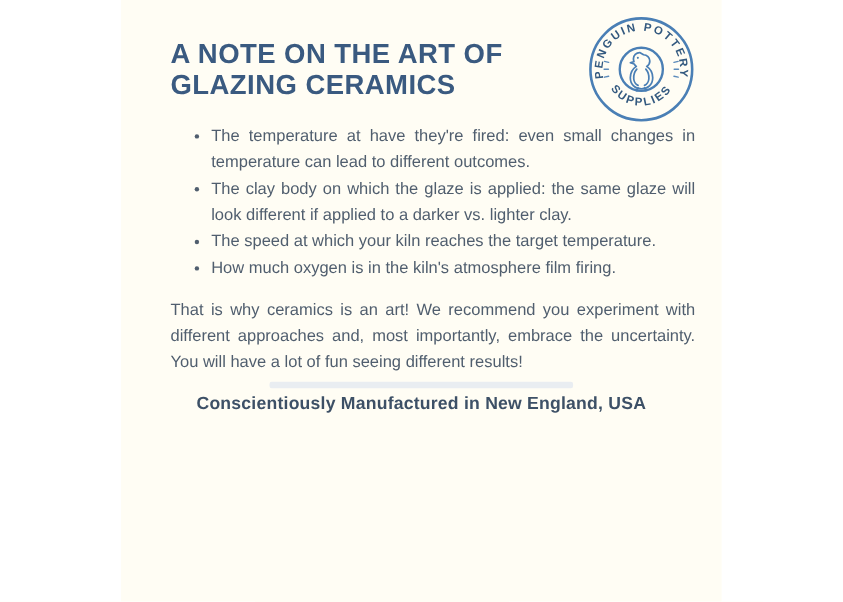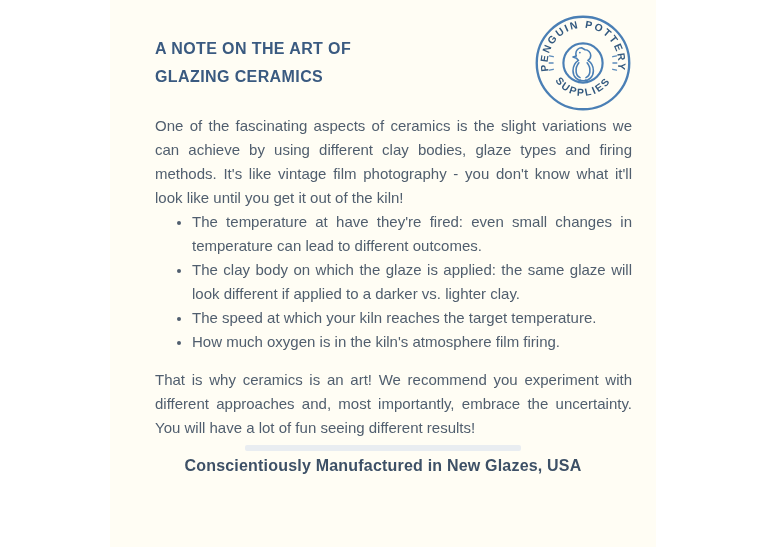--- a/index.html
+++ b/index.html
@@ -11,21 +11,21 @@
   .stage{width:766px;height:547px;display:flex;justify-content:center;align-items:stretch;}
   .page{
     width:546px;height:547px;box-sizing:border-box;
     background:var(--panel-bg,#fffdf4);
     padding:0 24px 0 45px;
     overflow:hidden;
   }
   .header{display:flex;justify-content:space-between;align-items:flex-start;padding-top:14px;}
   .title{
     margin:21px 0 0 0;
-    font-size:16px;line-height:28px;font-weight:700;letter-spacing:0.4px;
+    font-size:25px;line-height:28px;font-weight:700;letter-spacing:0.4px;
     color:var(--title,#3a5a80);
   }
   .stamp{width:98px;height:98px;flex:0 0 auto;}
   .stamp svg{display:block;}
   .stamp .arc-text{
     font-family:"Liberation Sans", sans-serif;
     font-size:10.6px;font-weight:700;letter-spacing:1.9px;
     fill:var(--logo-text,#33597f);
   }
   .para{
@@ -98,32 +98,31 @@
             <path d="M48.5 34.5 c-3.2 0 -5.8 2.6 -5.8 5.8 c0 0.9 0.2 1.8 0.5 2.6 l-3.4 1 3.6 1.2 c0.5 0.9 1.2 1.7 2 2.2 c-3.4 2.2 -5.6 6.3 -5.6 10.6 c0 6.2 4.6 10.3 10.4 10.3 c5.8 0 10.4 -4.1 10.4 -10.3 c0 -4.3 -2.2 -8.4 -5.6 -10.6 c1.7 -1 2.9 -2.9 2.9 -5 c0 -3.2 -2.6 -5.8 -5.8 -5.8 z"></path>
             <path d="M45.8 49.8 c-2.2 2.6 -3.2 5.7 -2.8 9.2 c0.3 2.8 1.8 4.9 4 5.9"></path>
             <path d="M54.2 49.8 c2.2 2.6 3.2 5.7 2.8 9.2 c-0.3 2.8 -1.8 4.9 -4 5.9"></path>
             <path d="M47 67.3 l-1.3 2.4 M53 67.3 l1.3 2.4"></path>
             <circle cx="46.8" cy="39.4" r="0.95" fill="var(--logo-blue,#4a7fb5)" stroke="none"></circle>
           </g>
         </svg>
       </div>
     </div>
 
-    <p class="para intro">One of the fascinating aspects of ceramics is the slight variations we can achieve by using different clay bodies, glaze types and firing methods.  It's like vintage film photography - you don't know what it'll look like until you get it out of the kiln!</p>
 
 
     <ul class="bullets">
       <li>The temperature at have they're fired: even small changes in temperature can lead to different outcomes.</li>
       <li>The clay body on which the glaze is applied: the same glaze will look different if applied to a darker vs. lighter clay.</li>
       <li>The speed at which your kiln reaches the target temperature.</li>
       <li>How much oxygen is in the kiln's atmosphere film firing.</li>
     </ul>
 
     <p class="para closing">That is why ceramics is an art!  We recommend you experiment with different approaches and, most importantly, embrace the uncertainty. You will have a lot of fun seeing different results!</p>
 
     <div class="divider-row">
       <div class="divider"></div>
     </div>
 
-    <div class="footer">Conscientiously Manufactured in New Glazes, USA</div>
+    <div class="footer">Conscientiously Manufactured in New England, USA</div>
 
   </div>
 </div>
 
 </body></html>

